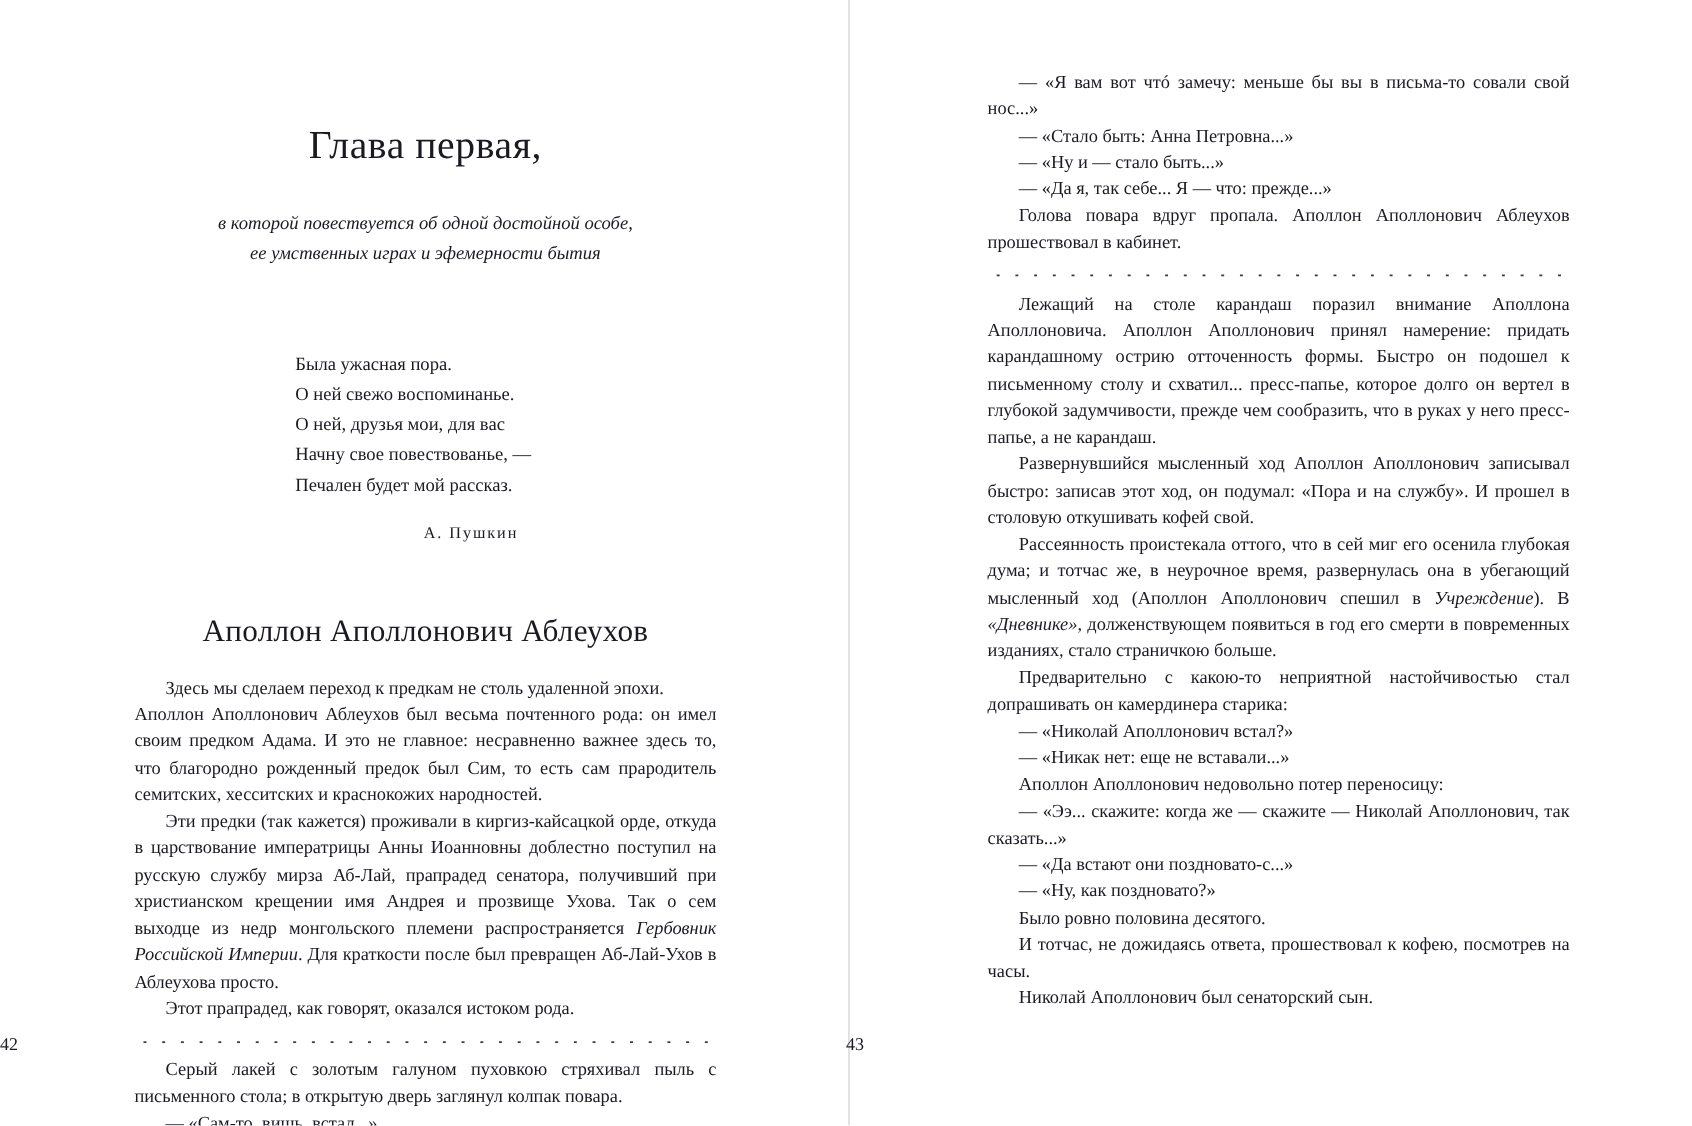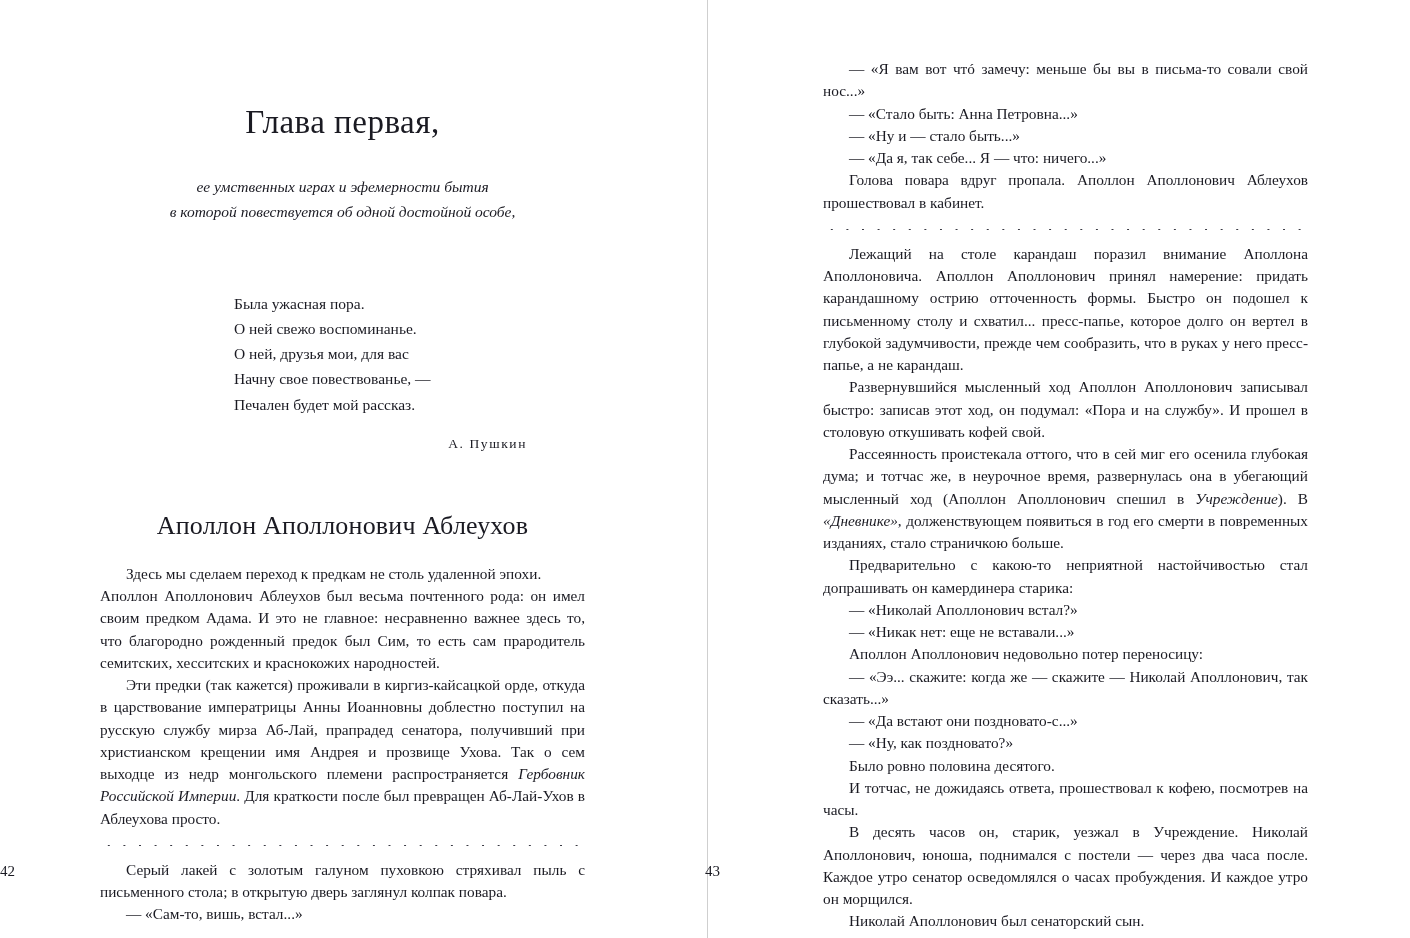--- a/index.html
+++ b/index.html
@@ -39,21 +39,21 @@
     height: 938px;
     box-sizing: border-box;
   }
 
   .page-body {
     position: absolute;
     top: 0;
     width: 485px;
     height: 772px;
   }
-  .page-left .page-body  { left: 100px; }
+  .page-left .page-body  { left: 112px; }
   .page-right .page-body { left: 118px; }
 
   
   .chapter-opener { padding-top: 104px; }
 
   .chapter-title {
     text-align: center;
     font-size: 33px;
     font-weight: 400;
     letter-spacing: 0.5px;
@@ -72,21 +72,21 @@
 
   
   .epigraph {
     margin: 0 0 0 134px;
     font-size: 15.5px;
     line-height: 1.63;
   }
   .epigraph-line { white-space: nowrap; }
   .epigraph-source {
     margin-top: 16px;
-    text-align: right;
+    text-align: center;
     padding-right: 58px;
     font-size: 13.5px;
     letter-spacing: 1.6px;
   }
 
   
   .section-heading {
     text-align: center;
     font-size: 26px;
     font-weight: 400;
@@ -141,76 +141,76 @@
 <div class="spread">
 
   <div class="gutter"></div>
 
   <div class="page page-left">
     <div class="page-body">
 
       <div class="chapter-opener">
         <h1 class="chapter-title">Глава первая,</h1>
         <div class="chapter-subtitle">
+          <div>в которой повествуется об одной достойной особе,</div>
           <div>ее умственных играх и эфемерности бытия</div>
-          <div>в которой повествуется об одной достойной особе,</div>
         </div>
       </div>
 
       <div class="epigraph">
         <div class="epigraph-line">Была ужасная пора.</div>
         <div class="epigraph-line">О ней свежо воспоминанье.</div>
         <div class="epigraph-line">О ней, друзья мои, для вас</div>
         <div class="epigraph-line">Начну свое повествованье, —</div>
         <div class="epigraph-line">Печален будет мой рассказ.</div>
         <div class="epigraph-source">А. Пушкин</div>
       </div>
 
       <h2 class="section-heading">Аполлон Аполлонович Аблеухов</h2>
 
       <p class="para">Здесь мы сделаем переход к предкам не столь удаленной эпохи.</p>
       <p class="para noindent">Аполлон Аполлонович Аблеухов был весьма почтенного рода: он имел своим предком Адама. И это не главное: несравненно важнее здесь то, что благородно рожденный предок был Сим, то есть сам прародитель семитских, хесситских и краснокожих народностей.</p>
       <p class="para"><span>Эти предки (так кажется) проживали в киргиз-кайсацкой орде, откуда в царствование императрицы Анны Иоанновны доблестно поступил на русскую службу мирза Аб-Лай, прапрадед сенатора, получивший при христианском крещении имя Андрея и прозвище Ухова. Так о сем выходце из недр монгольского племени распространяется </span><i>Гербовник Российской Империи</i><span>. Для краткости после был превращен Аб-Лай-Ухов в Аблеухова просто.</span></p>
+      <p class="para">Этот прапрадед, как говорят, оказался истоком рода.</p>
 
       <div class="dot-rule">
           <span></span>
         </div>
 
       <p class="para">Серый лакей с золотым галуном пуховкою стряхивал пыль с письменного стола; в открытую дверь заглянул колпак повара.</p>
       <p class="para">— «Сам-то, вишь, встал...»</p>
 
     </div>
     <div class="folio">42</div>
   </div>
 
   <div class="page page-right">
     <div class="page-body">
 
       <p class="para">— «Я вам вот чтó замечу: меньше бы вы в письма-то совали свой нос...»</p>
       <p class="para">— «Стало быть: Анна Петровна...»</p>
       <p class="para">— «Ну и — стало быть...»</p>
-      <p class="para">— «Да я, так себе... Я — что: ничего...»</p>
+      <p class="para">— «Да я, так себе... Я — что: прежде...»</p>
       <p class="para">Голова повара вдруг пропала. Аполлон Аполлонович Аблеухов прошествовал в кабинет.</p>
 
       <div class="dot-rule">
           <span></span>
         </div>
 
       <p class="para">Лежащий на столе карандаш поразил внимание Аполлона Аполлоновича. Аполлон Аполлонович принял намерение: придать карандашному острию отточенность формы. Быстро он подошел к письменному столу и схватил... пресс-папье, которое долго он вертел в глубокой задумчивости, прежде чем сообразить, что в руках у него пресс-папье, а не карандаш.</p>
       <p class="para">Развернувшийся мысленный ход Аполлон Аполлонович записывал быстро: записав этот ход, он подумал: «Пора и на службу». И прошел в столовую откушивать кофей свой.</p>
       <p class="para"><span>Рассеянность проистекала оттого, что в сей миг его осенила глубокая дума; и тотчас же, в неурочное время, развернулась она в убегающий мысленный ход (Аполлон Аполлонович спешил в </span><i>Учреждение</i><span>). В </span><i>«Дневнике»</i><span>, долженствующем появиться в год его смерти в повременных изданиях, стало страничкою больше.</span></p>
       <p class="para">Предварительно с какою-то неприятной настойчивостью стал допрашивать он камердинера старика:</p>
       <p class="para">— «Николай Аполлонович встал?»</p>
       <p class="para">— «Никак нет: еще не вставали...»</p>
       <p class="para">Аполлон Аполлонович недовольно потер переносицу:</p>
       <p class="para">— «Ээ... скажите: когда же — скажите — Николай Аполлонович, так сказать...»</p>
       <p class="para">— «Да встают они поздновато-с...»</p>
       <p class="para">— «Ну, как поздновато?»</p>
       <p class="para">Было ровно половина десятого.</p>
       <p class="para">И тотчас, не дожидаясь ответа, прошествовал к кофею, посмотрев на часы.</p>
-      <p class="para">В десять часов он, старик, уезжал в Учреждение. Николай Аполлонович, юноша, поднимался с постели — через два часа после. Каждое утро сенатор осведомлялся о часах пробуждения. И каждое утро он морщился.</p>
       <p class="para">Николай Аполлонович был сенаторский сын.</p>
 
     </div>
     <div class="folio">43</div>
   </div>
 
 </div>
 
 </body></html>

